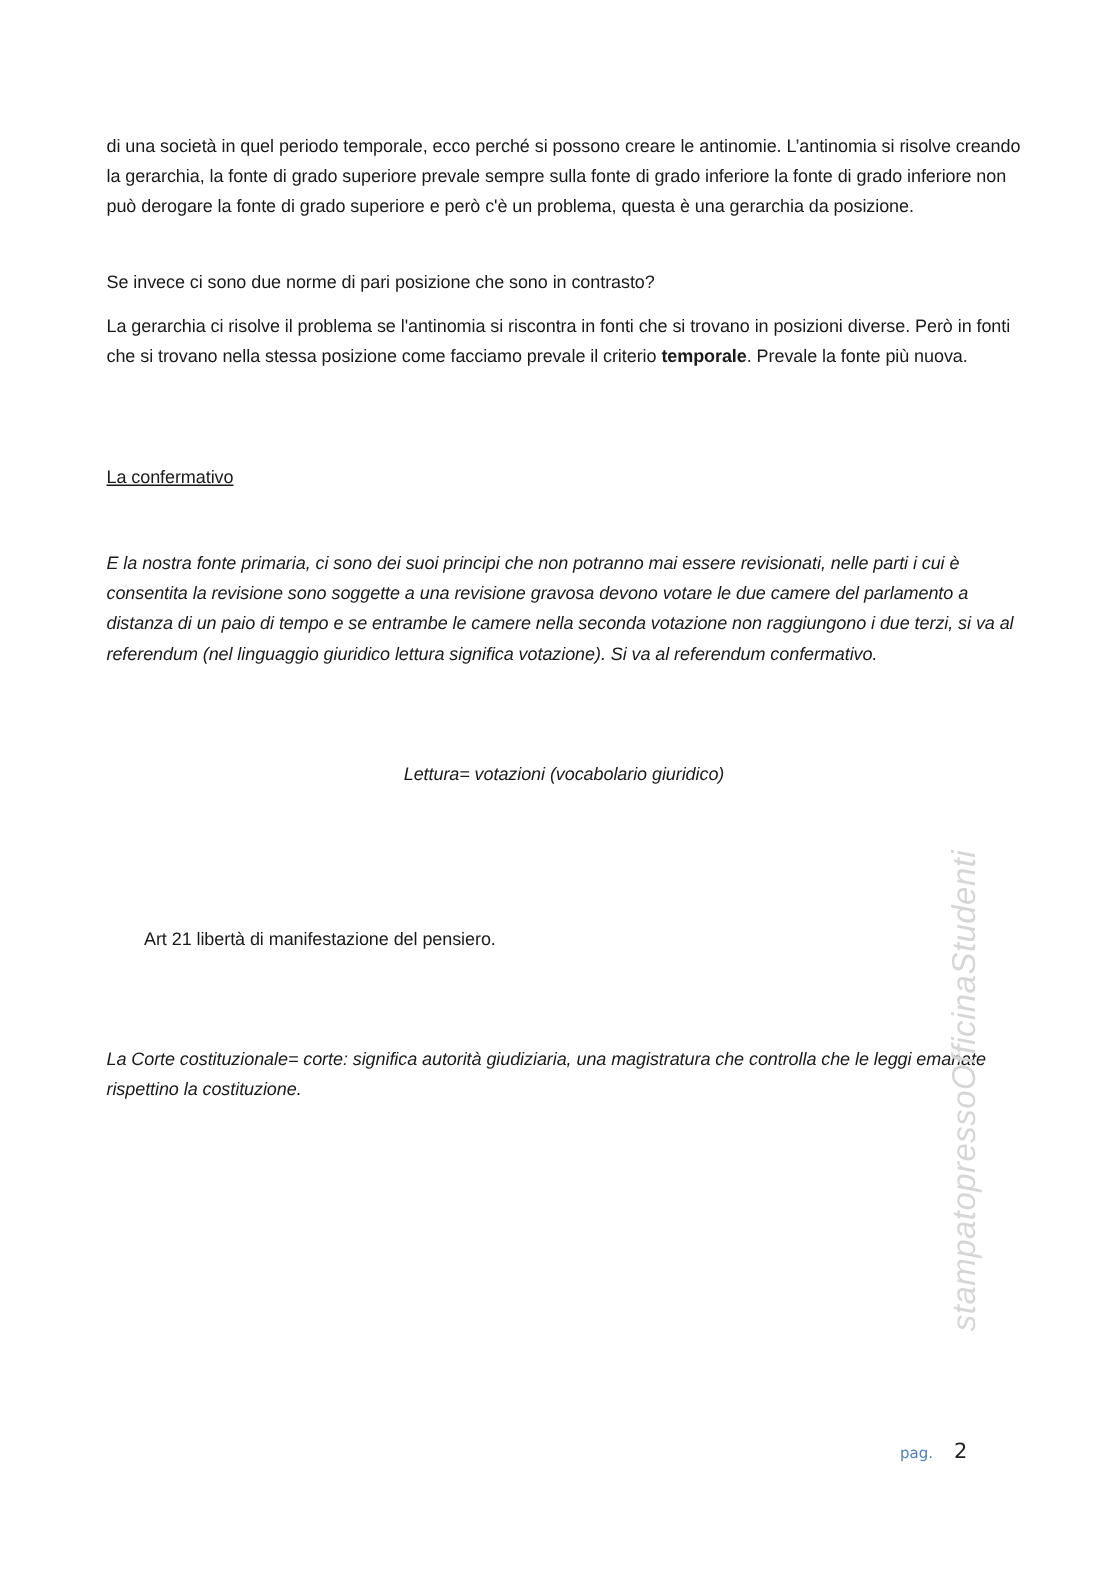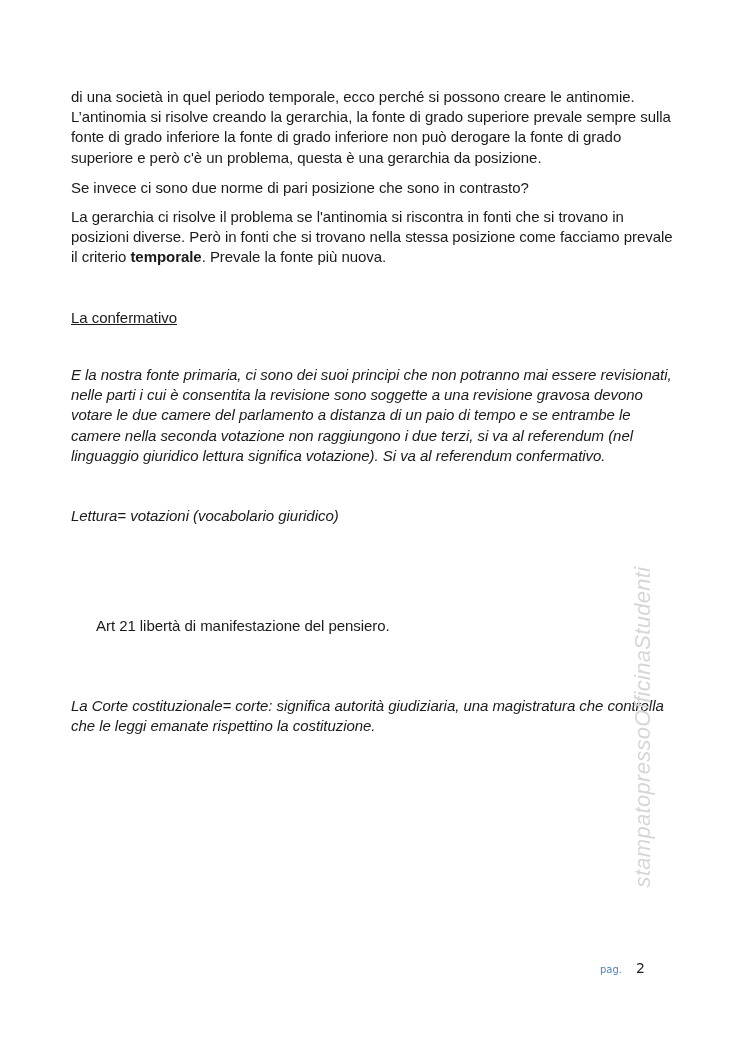--- a/index.html
+++ b/index.html
@@ -19,21 +19,21 @@
       position: absolute;
       left: 0; top: 0;
       width: 744px;
       height: 1052px;
       background: #ffffff;
     }
     .text-block {
       position: absolute;
       left: 71px;
       width: 610px;
-      font-size: 15px;
+      font-size: 12px;
       line-height: 20.2px;
       letter-spacing: -0.05px;
     }
     .text-block p {
       margin: 0;
     }
     .heading-underline {
       text-decoration: underline;
     }
     .italic {
@@ -91,21 +91,21 @@
   </div>
 
   <div class="text-block" style="top:308px;">
     <p class="heading-underline">La confermativo</p>
   </div>
 
   <div class="text-block" style="top:365px;font-style:italic;">
     <p>E la nostra fonte primaria, ci sono dei suoi principi che non potranno mai essere revisionati, nelle parti i cui è consentita la revisione sono soggette a una revisione gravosa devono votare le due camere del parlamento a distanza di un paio di tempo e se entrambe le camere nella seconda votazione non raggiungono i due terzi, si va al referendum (nel linguaggio giuridico lettura significa votazione). Si va al referendum confermativo.</p>
   </div>
 
-  <div class="text-block" style="top:506px;">
+  <div class="text-block" style="top:506px;text-align:center;">
     <p class="italic">Lettura= votazioni (vocabolario giuridico)</p>
   </div>
 
 
   <div class="text-block" style="top:616px;margin-left:25px;">
     <p>Art 21 libertà di manifestazione del pensiero.</p>
   </div>
 
   <div class="text-block" style="top:676px;margin-top:20px;">
     <p class="italic">La Corte costituzionale= corte: significa autorità giudiziaria, una magistratura che controlla che le leggi emanate rispettino la costituzione.</p>

